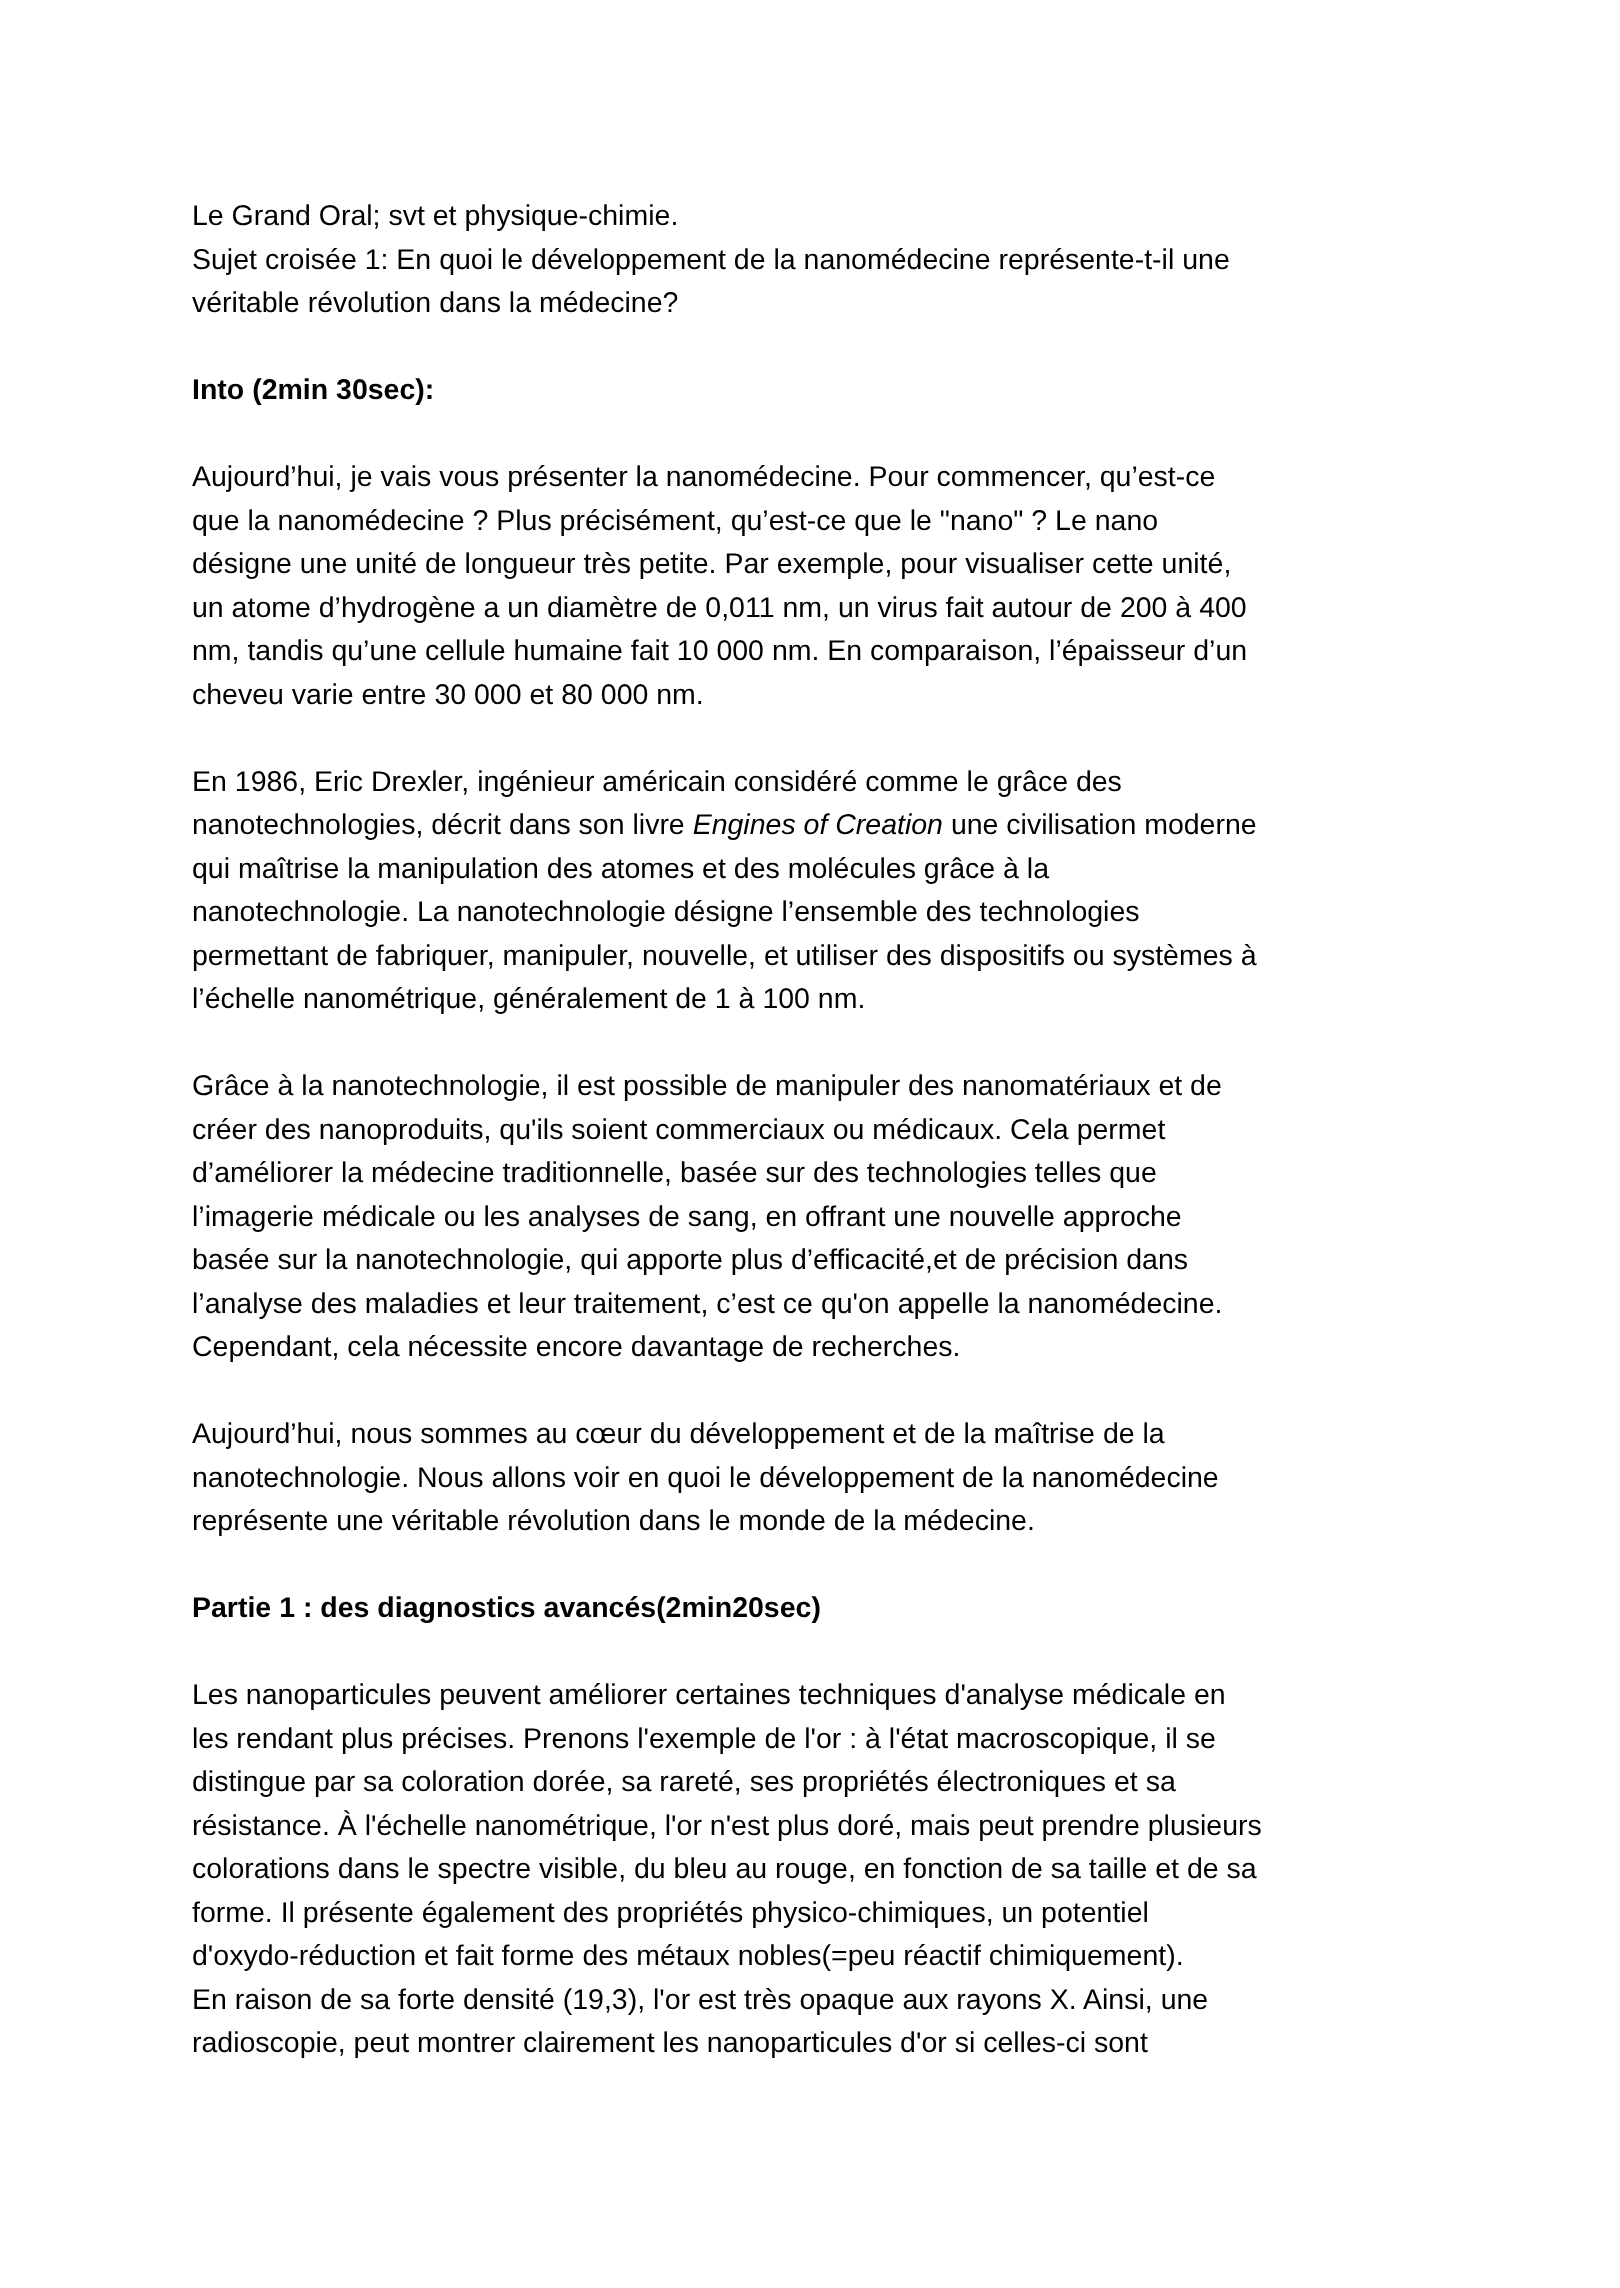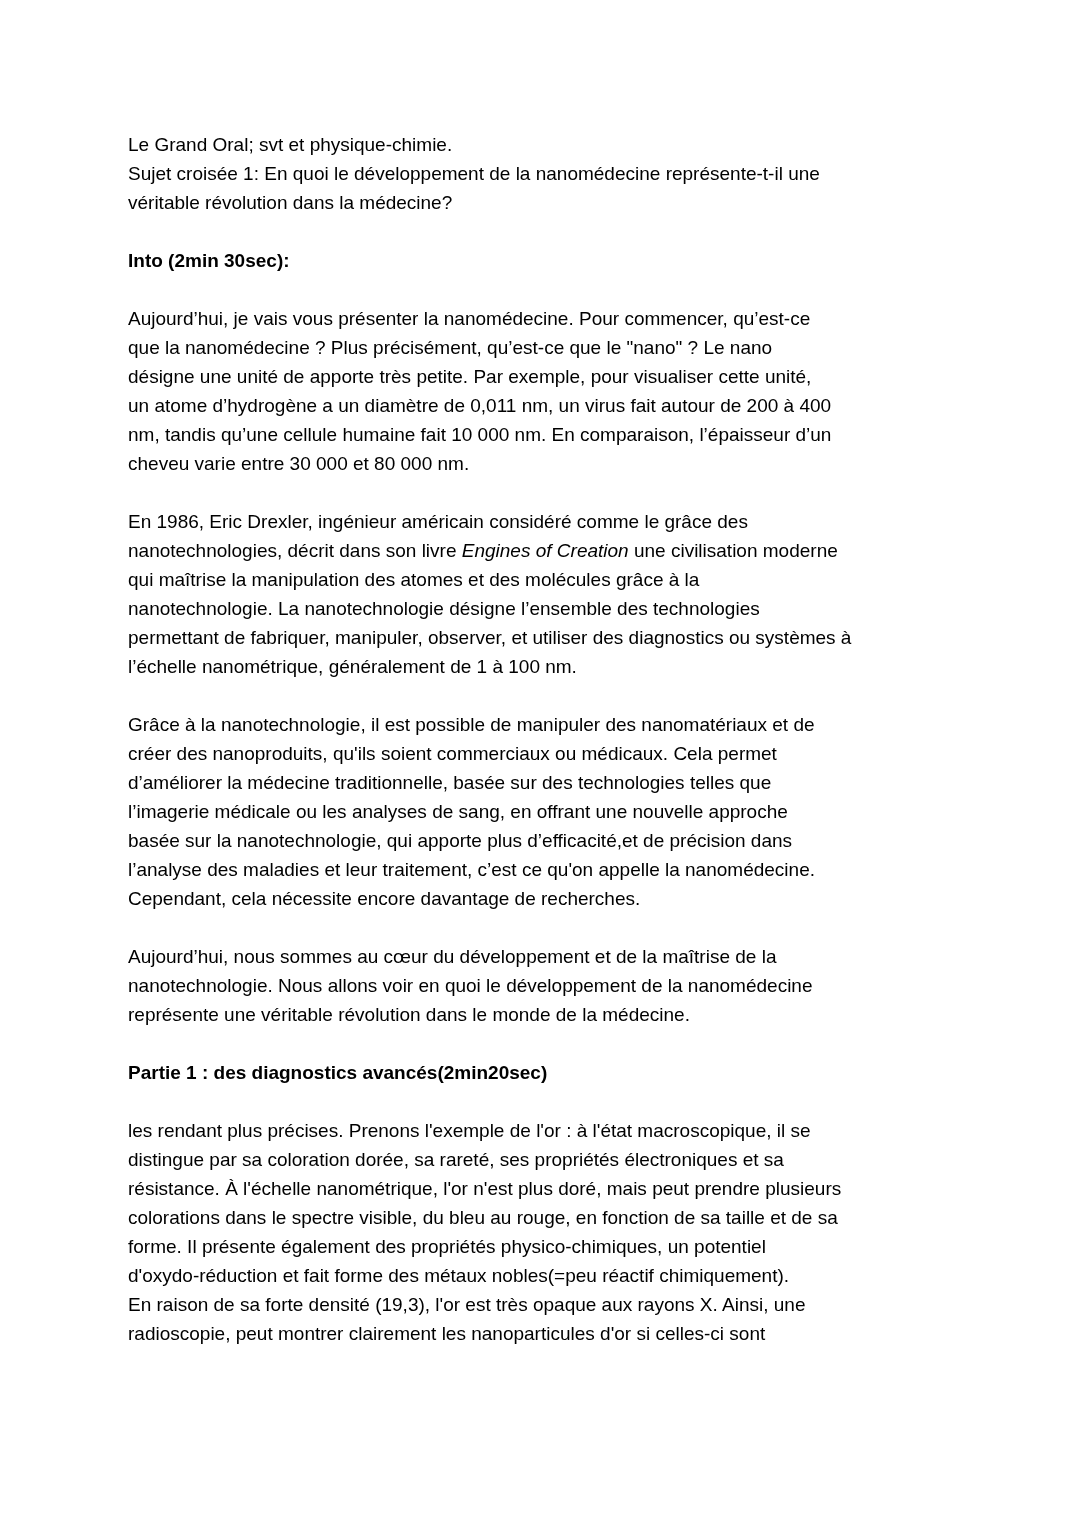--- a/index.html
+++ b/index.html
@@ -46,51 +46,52 @@
         <div class="line"><span class="text-segment">Le Grand Oral; svt et physique-chimie.</span></div>
         <div class="line"><span class="text-segment">Sujet croisée 1: En quoi le développement de la nanomédecine représente-t-il une</span></div>
         <div class="line"><span class="text-segment">véritable révolution dans la médecine?</span></div>
       </div>
       <div class="block">
         <div class="line"><span class="text-segment seg-b seg-u">Into (2min 30sec):</span></div>
       </div>
       <div class="block">
         <div class="line"><span class="text-segment">Aujourd’hui, je vais vous présenter la nanomédecine. Pour commencer, qu’est-ce</span></div>
         <div class="line"><span class="text-segment">que la nanomédecine ? Plus précisément, qu’est-ce que le "nano" ? Le nano</span></div>
-        <div class="line"><span class="text-segment">désigne une unité de apporte très petite. Par exemple, pour visualiser cette unité,</span></div>
+        <div class="line"><span class="text-segment">désigne une unité de longueur très petite. Par exemple, pour visualiser cette unité,</span></div>
         <div class="line"><span class="text-segment">un atome d’hydrogène a un diamètre de 0,011 nm, un virus fait autour de 200 à 400</span></div>
         <div class="line"><span class="text-segment">nm, tandis qu’une cellule humaine fait 10 000 nm. En comparaison, l’épaisseur d’un</span></div>
         <div class="line"><span class="text-segment">cheveu varie entre 30 000 et 80 000 nm.</span></div>
       </div>
       <div class="block">
         <div class="line"><span class="text-segment">En 1986, Eric Drexler, ingénieur américain considéré comme le grâce des</span></div>
         <div class="line"><span class="text-segment">nanotechnologies, décrit dans son livre </span><span class="text-segment seg-i seg-u">Engines of Creation</span><span class="text-segment"> une civilisation moderne</span></div>
         <div class="line"><span class="text-segment">qui maîtrise la manipulation des atomes et des molécules grâce à la</span></div>
         <div class="line"><span class="text-segment">nanotechnologie. La nanotechnologie désigne l’ensemble des technologies</span></div>
-        <div class="line"><span class="text-segment">permettant de fabriquer, manipuler, observer, et utiliser des diagnostics ou systèmes à</span></div>
+        <div class="line"><span class="text-segment">permettant de fabriquer, manipuler, nouvelle, et utiliser des dispositifs ou systèmes à</span></div>
         <div class="line"><span class="text-segment">l’échelle nanométrique, généralement de 1 à 100 nm.</span></div>
       </div>
       <div class="block">
         <div class="line"><span class="text-segment">Grâce à la nanotechnologie, il est possible de manipuler des nanomatériaux et de</span></div>
         <div class="line"><span class="text-segment">créer des nanoproduits, qu'ils soient commerciaux ou médicaux. Cela permet</span></div>
         <div class="line"><span class="text-segment">d’améliorer la médecine traditionnelle, basée sur des technologies telles que</span></div>
         <div class="line"><span class="text-segment">l’imagerie médicale ou les analyses de sang, en offrant une nouvelle approche</span></div>
         <div class="line"><span class="text-segment">basée sur la nanotechnologie, qui apporte plus d’efficacité,et de précision dans</span></div>
         <div class="line"><span class="text-segment">l’analyse des maladies et leur traitement, c’est ce qu'on appelle la nanomédecine.</span></div>
         <div class="line"><span class="text-segment">Cependant, cela nécessite encore davantage de recherches.</span></div>
       </div>
       <div class="block">
         <div class="line"><span class="text-segment">Aujourd’hui, nous sommes au cœur du développement et de la maîtrise de la</span></div>
         <div class="line"><span class="text-segment">nanotechnologie. </span><span class="text-segment seg-u">Nous allons voir en quoi le développement de la nanomédecine</span></div>
         <div class="line"><span class="text-segment seg-u">représente une véritable révolution dans le monde de la médecine.</span></div>
       </div>
       <div class="block">
         <div class="line"><span class="text-segment seg-b seg-u">Partie 1 : des diagnostics avancés(2min20sec)</span></div>
       </div>
       <div class="block">
+        <div class="line"><span class="text-segment">Les nanoparticules peuvent améliorer certaines techniques d'analyse médicale en</span></div>
         <div class="line"><span class="text-segment">les rendant plus précises. Prenons l'exemple de l'or : à l'état macroscopique, il se</span></div>
         <div class="line"><span class="text-segment">distingue par sa coloration dorée, sa rareté, ses propriétés électroniques et sa</span></div>
         <div class="line"><span class="text-segment">résistance. À l'échelle nanométrique, l'or n'est plus doré, mais peut prendre plusieurs</span></div>
         <div class="line"><span class="text-segment">colorations dans le spectre visible, du bleu au rouge, en fonction de sa taille et de sa</span></div>
         <div class="line"><span class="text-segment">forme. Il présente également des propriétés physico-chimiques, un potentiel</span></div>
         <div class="line"><span class="text-segment">d'oxydo-réduction et fait forme des métaux nobles(=peu réactif chimiquement).</span></div>
         <div class="line"><span class="text-segment">En raison de sa forte densité (19,3), l'or est très opaque aux rayons X. Ainsi, une</span></div>
         <div class="line"><span class="text-segment">radioscopie, peut montrer clairement les nanoparticules d'or si celles-ci sont</span></div>
       </div>
     </div>

